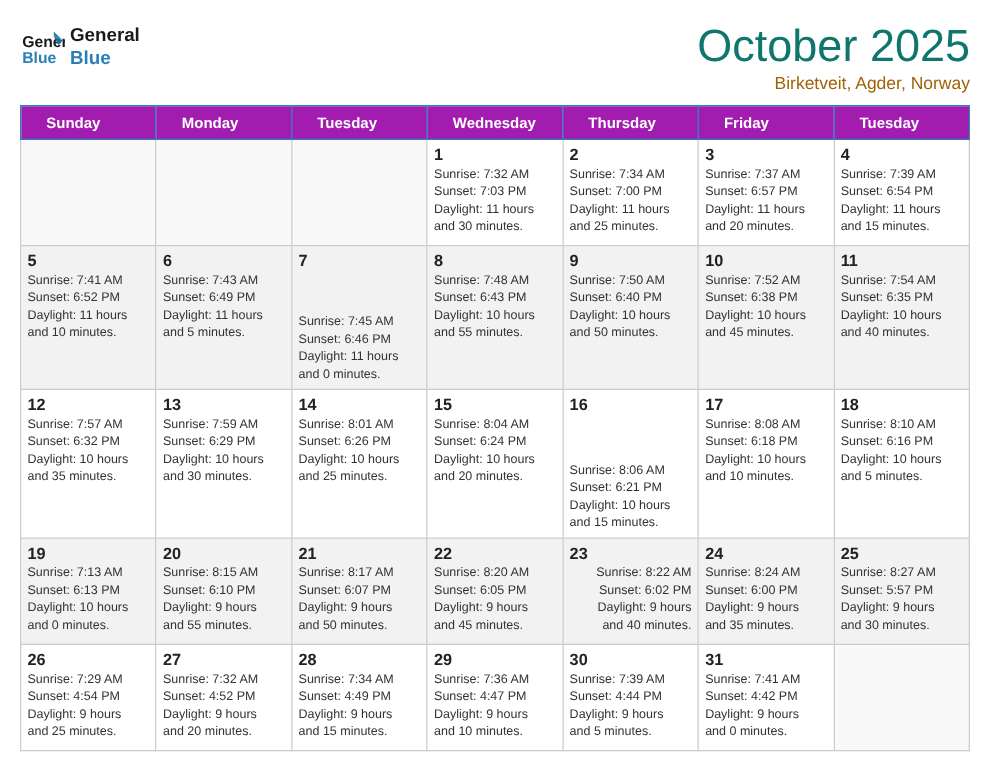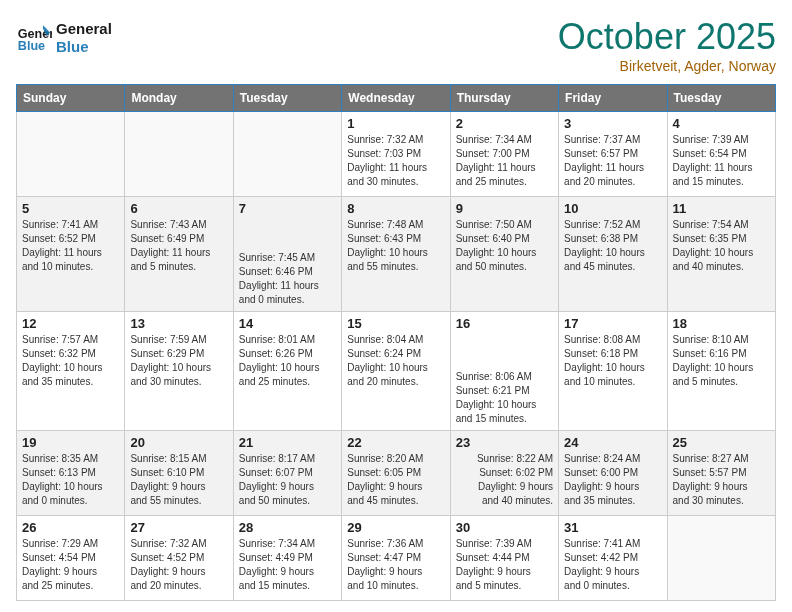--- a/index.html
+++ b/index.html
@@ -36,25 +36,25 @@
     .location-title {
       font-size: 14px;
       color: #a16207;
     }
     table {
       width: 100%;
       border-collapse: collapse;
       table-layout: fixed;
     }
     thead tr th {
-      background: #737373;
+      background: #a21caf;
       color: #fff;
       font-size: 12px;
       font-weight: bold;
-      padding: 6px 6px;
+      padding: 6px 20px;
       text-align: left;
       border: 1px solid #2d7fc1;
     }
     tbody tr td {
       border: 1px solid #ccc;
       vertical-align: top;
       padding: 4px 5px;
       font-size: 10.5px;
       color: #222;
       height: 85px;
@@ -246,21 +246,21 @@
           <span class="day-num">18</span>
           <div class="day-detail" style="white-space: pre-line;">Sunrise: 8:10 AM
 Sunset: 6:16 PM
 Daylight: 10 hours
 and 5 minutes.</div>
         </td>
       </tr>
       <tr>
         <td>
           <span class="day-num">19</span>
-          <div class="day-detail" style="white-space: pre-line;">Sunrise: 8:35 AM
+          <div class="day-detail" style="white-space: pre-line;">Sunrise: 7:13 AM
 Sunset: 6:13 PM
 Daylight: 10 hours
 and 0 minutes.</div>
         </td>
         <td>
           <span class="day-num">20</span>
           <div class="day-detail" style="white-space: pre-line;">Sunrise: 8:15 AM
 Sunset: 6:10 PM
 Daylight: 9 hours
 and 55 minutes.</div>

